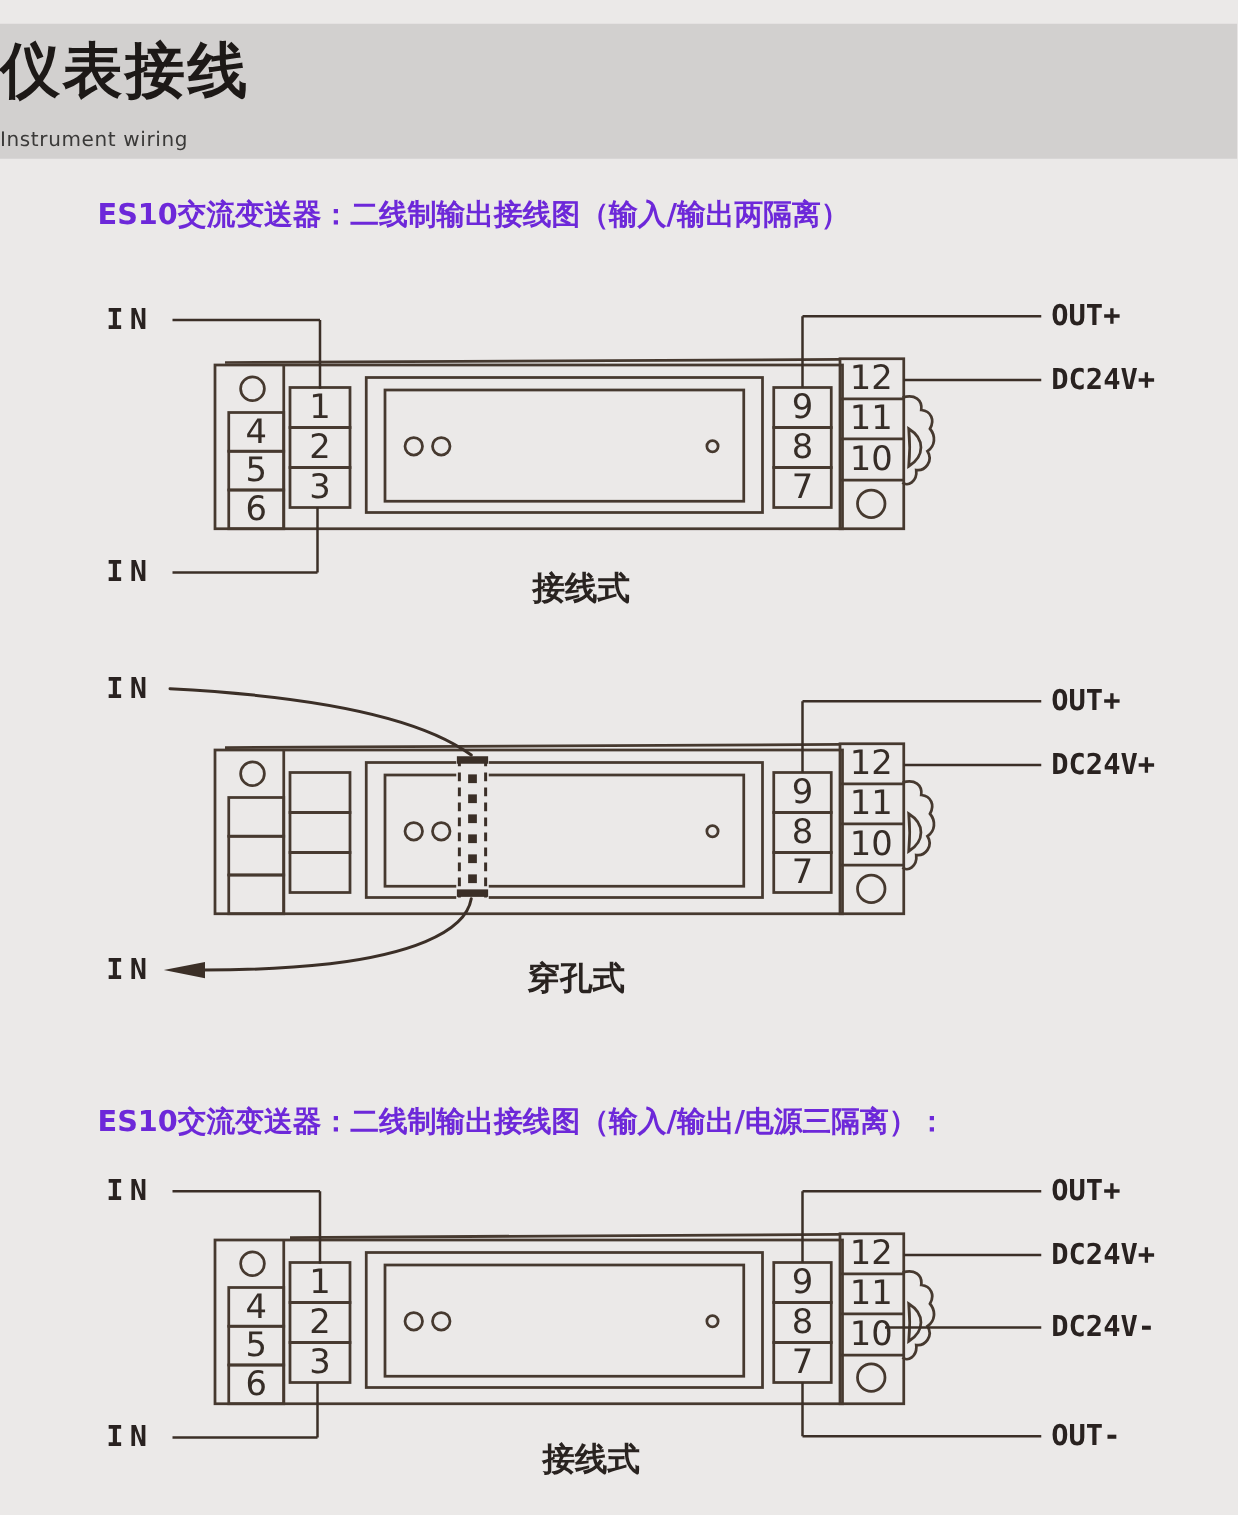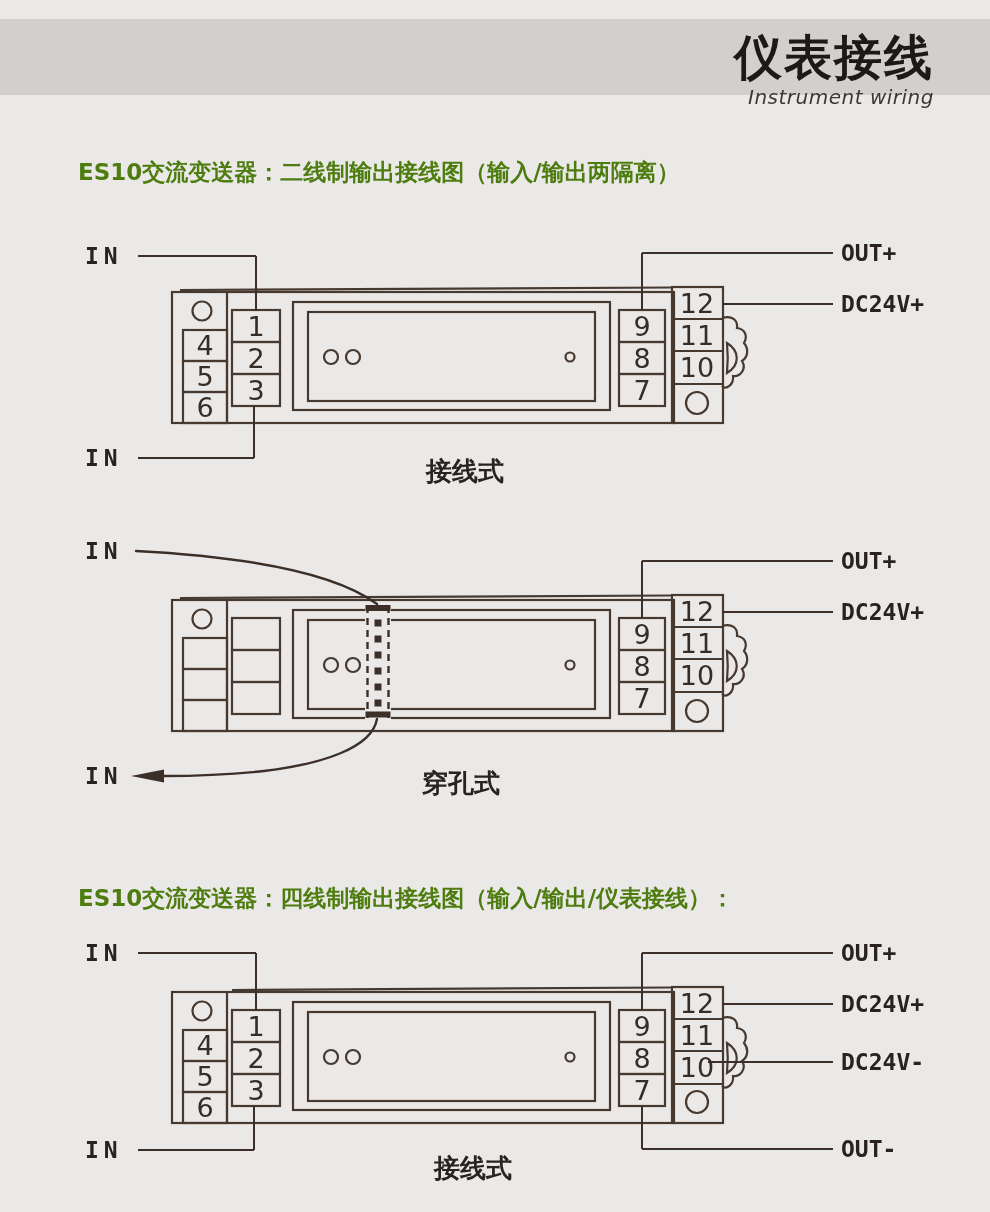--- a/index.html
+++ b/index.html
@@ -1,22 +1,22 @@
 <!DOCTYPE html>
 <html><head>
 <meta charset="utf-8">
 <style>
   html,body{margin:0;padding:0;background:#ebe9e8;}
   .page{position:relative;width:990px;height:1212px;background:#ebe9e8;overflow:hidden;
         font-family:"DejaVu Sans",sans-serif;color:#272220;}
-  .band{position:absolute;left:0;top:19px;width:990px;height:76px;background:#d2d0cf;
-        text-align:right;box-sizing:border-box;padding-right:56px;}
+  .band{position:absolute;left:0;top:19px;width:990px;height:108px;background:#d2d0cf;
+        text-align:left;box-sizing:border-box;}
   .title{margin-top:12px;font-size:48px;font-weight:800;line-height:1.1;color:#1d1917;letter-spacing:2px;}
-  .subtitle{font-size:20px;color:#3a3938;margin-top:1px;letter-spacing:0.5px;font-style:italic;}
-  .heading{position:absolute;font-size:23px;font-weight:600;color:#4d7c0f;white-space:nowrap;line-height:1.3;}
+  .subtitle{font-size:16px;color:#3a3938;margin-top:18px;letter-spacing:0.5px;}
+  .heading{position:absolute;font-size:23px;font-weight:600;color:#6d28d9;white-space:nowrap;line-height:1.3;}
   svg.diag{position:absolute;left:0;display:block;}
   .ln{fill:none;stroke:#46392f;stroke-width:2.2;}
   .wr{fill:none;stroke:#3b2f27;stroke-width:2;}
   .cv{fill:none;stroke:#3b2f27;stroke-width:2.4;stroke-linecap:round;}
   .dash{fill:none;stroke:#3b2f27;stroke-width:2.4;stroke-dasharray:7 5;}
   .fil{fill:#3b2f27;stroke:none;}
   .bgfill{fill:#ebe9e8;stroke:none;}
   .num{font-size:27px;fill:#362d27;text-anchor:middle;dominant-baseline:central;
        font-family:"DejaVu Sans",sans-serif;}
   .io{font-family:"DejaVu Sans Mono",monospace;font-weight:bold;font-size:23px;fill:#292220;
@@ -152,21 +152,21 @@
       <text class="num" x="642" y="634">9</text>
       <text class="num" x="642" y="666">8</text>
       <text class="num" x="642" y="698">7</text>
       <text class="num" x="697" y="611">12</text>
       <text class="num" x="697" y="643">11</text>
       <text class="num" x="697" y="675.5">10</text>
     </g>
     <text class="cap" x="461" y="783">穿孔式</text>
   </svg>
 
-  <div class="heading" style="left:78px;top:884px">ES10交流变送器：四线制输出接线图（输入/输出/仪表接线）：</div>
+  <div class="heading" style="left:78px;top:884px">ES10交流变送器：二线制输出接线图（输入/输出/电源三隔离）：</div>
 
   <svg class="diag" style="top:930px" width="990" height="262" viewBox="0 930 990 262">
     <g>
       <rect class="ln" x="172" y="992" width="502" height="131"></rect>
       <line class="ln" x1="232" y1="990" x2="672" y2="987.5"></line>
       <line class="ln" x1="227" y1="992" x2="227" y2="1123"></line>
       <circle class="ln" cx="202" cy="1011" r="9.5"></circle>
       <rect class="ln" x="183" y="1030" width="44" height="31"></rect>
       <rect class="ln" x="183" y="1061" width="44" height="31"></rect>
       <rect class="ln" x="183" y="1092" width="44" height="31"></rect>

